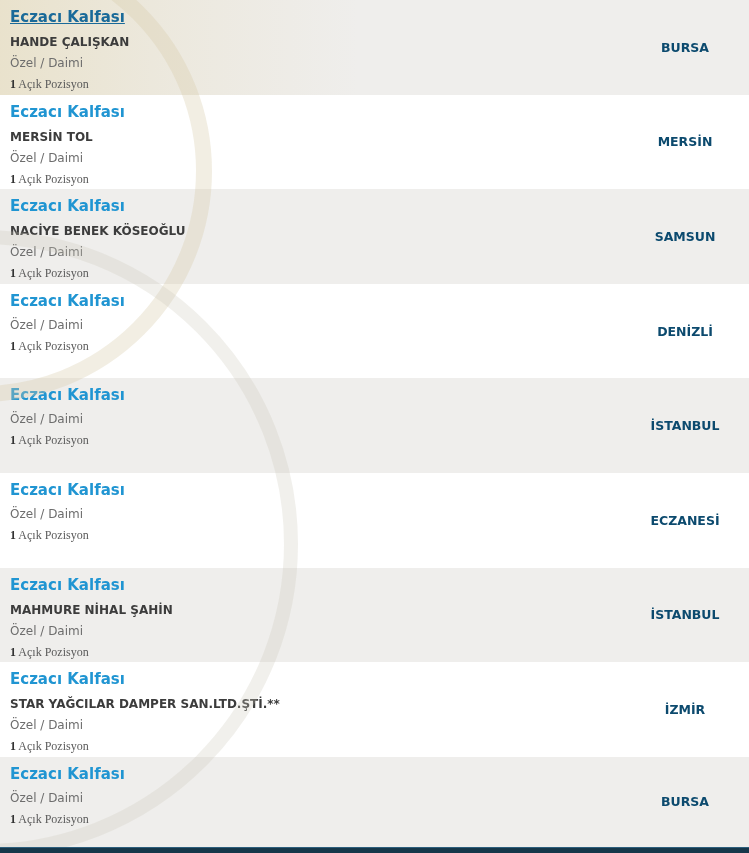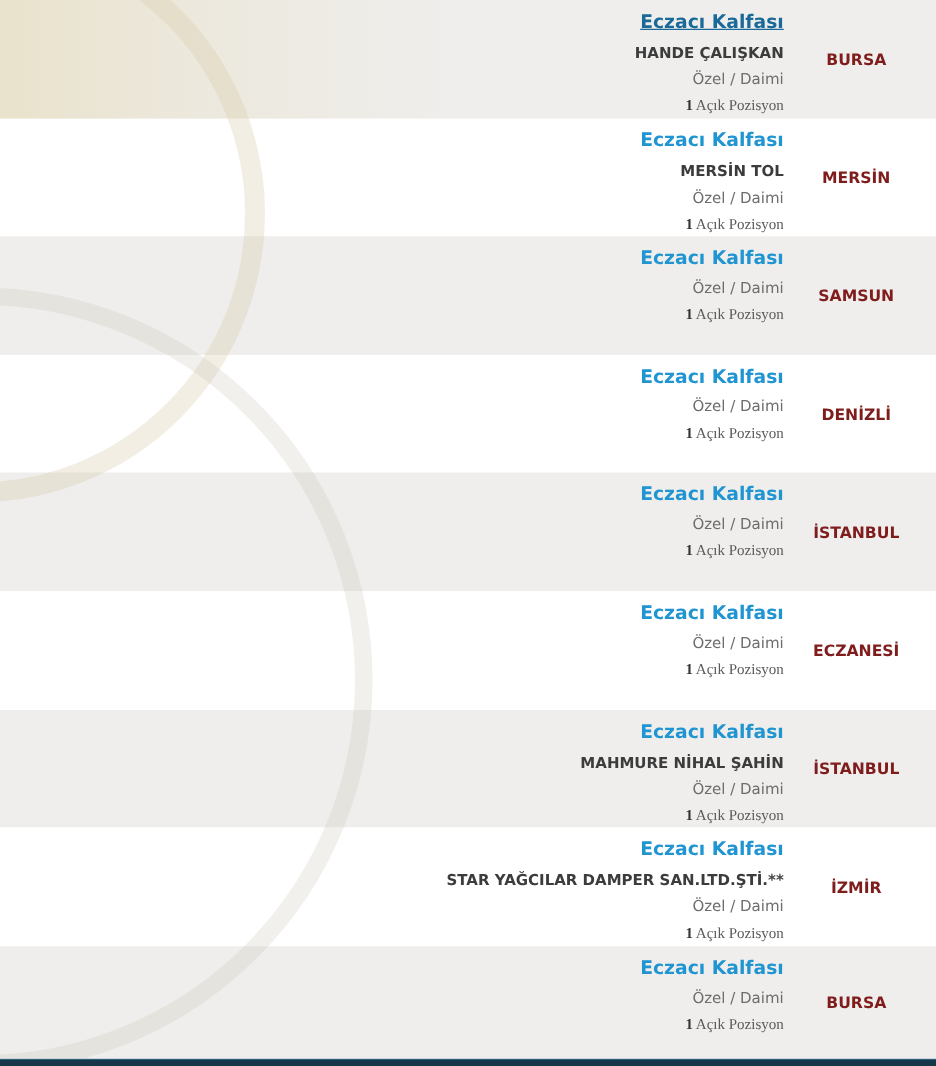--- a/index.html
+++ b/index.html
@@ -22,21 +22,20 @@
   .wm-1 { width:430px; height:430px; left:-250px; top:-60px;
           border:16px solid rgba(214,202,168,0.32); }
   .wm-2 { width:600px; height:600px; left:-330px; top:230px;
           border:14px solid rgba(205,200,185,0.28); }
   .job-card {
     position:relative;
     height:94.6px;
     display:flex;
     box-sizing:border-box;
     z-index:1;
-    text-align:right;
   }
   .job-card:last-child { height:90.2px; }
   .job-card.shaded { background:#efeeec; }
   .job-card.plain  { background:#ffffff; }
   
   .job-card.highlighted::before {
     content:"";
     position:absolute; inset:0;
     background:linear-gradient(90deg, rgba(228,216,178,0.55) 0%, rgba(228,216,178,0.25) 22%, rgba(228,216,178,0) 48%);
     pointer-events:none;
@@ -84,21 +83,21 @@
     font-weight:bold;
     color:#333333;
   }
   .job-city {
     flex:0 0 122px;
     display:flex;
     align-items:center;
     justify-content:center;
     font-size:12.5px;
     font-weight:bold;
-    color:#7f1d1d;
+    color:#0c4a6e;
     position:relative; z-index:3;
     padding-right:6px;
     box-sizing:border-box;
   }
   .footer-bar {
     width:749px; height:6.2px;
     background:#16374a;
     border-top:1px solid #2d5f7d;
     box-sizing:border-box;
   }
@@ -123,20 +122,21 @@
       <a class="job-title" href="#">Eczacı Kalfası</a>
       <div class="job-company">MERSİN TOL</div>
       <div class="job-type">Özel / Daimi</div>
       <div class="job-positions"><span class="count">1</span> <span>Açık Pozisyon</span></div>
     </div>
     <div class="job-city">MERSİN</div>
   </div>
     <div class="job-card shaded">
     <div class="job-info">
       <a class="job-title" href="#">Eczacı Kalfası</a>
+      <div class="job-company">NACİYE BENEK KÖSEOĞLU</div>
       <div class="job-type">Özel / Daimi</div>
       <div class="job-positions"><span class="count">1</span> <span>Açık Pozisyon</span></div>
     </div>
     <div class="job-city">SAMSUN</div>
   </div>
     <div class="job-card plain">
     <div class="job-info">
       <a class="job-title" href="#">Eczacı Kalfası</a>
       <div class="job-type">Özel / Daimi</div>
       <div class="job-positions"><span class="count">1</span> <span>Açık Pozisyon</span></div>

